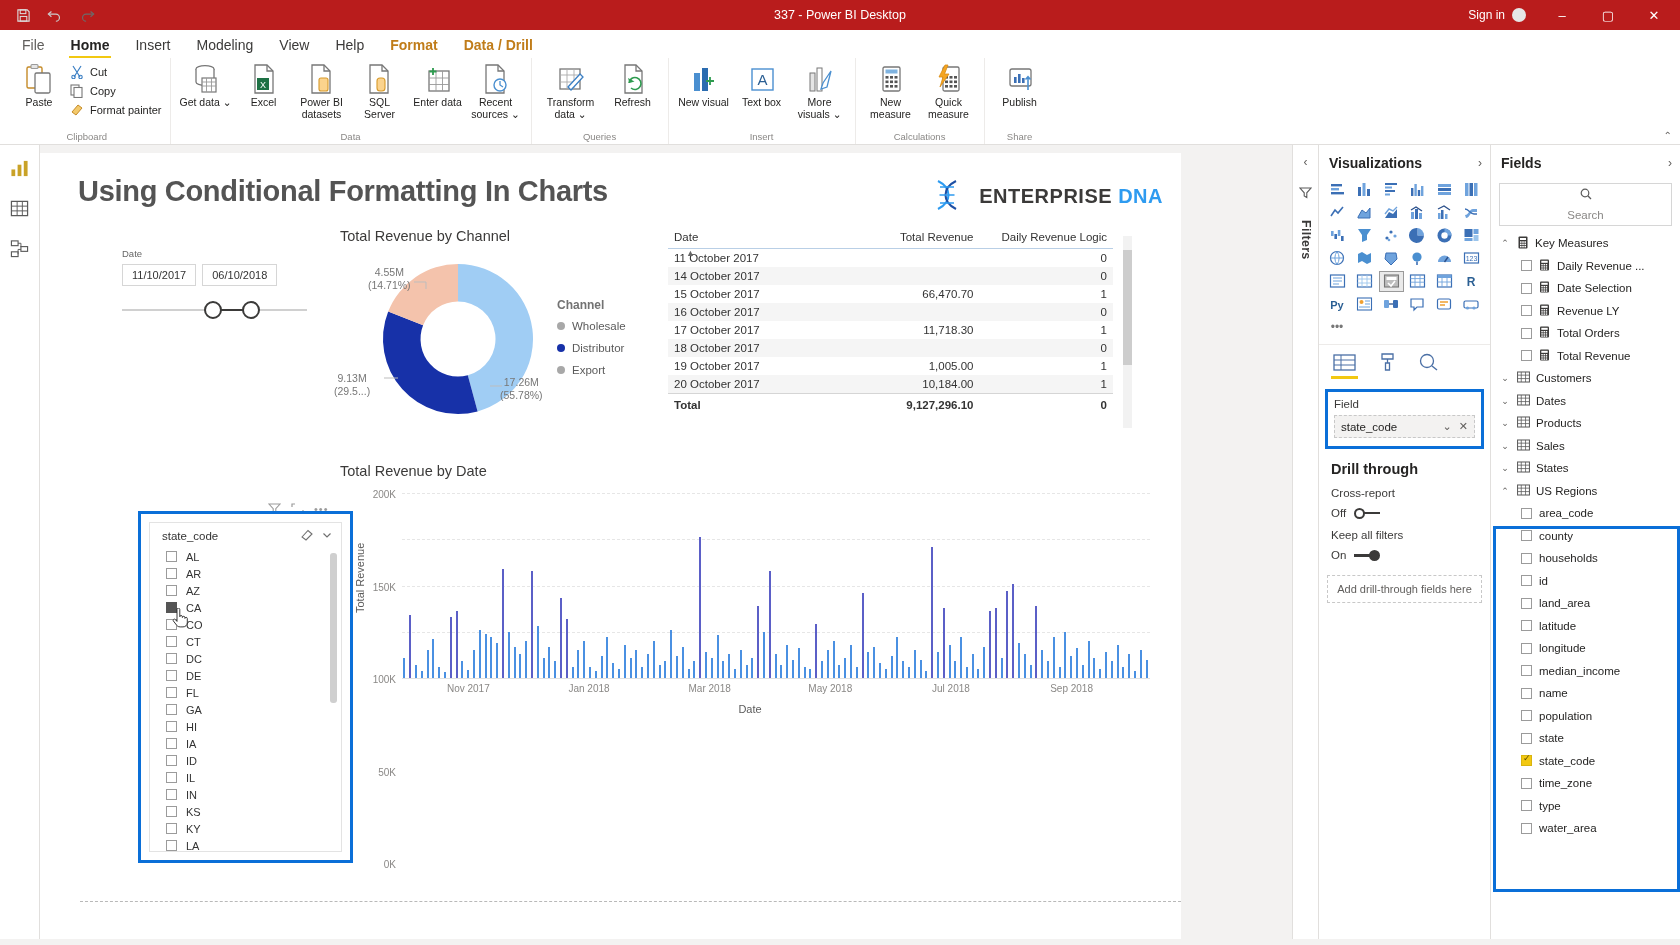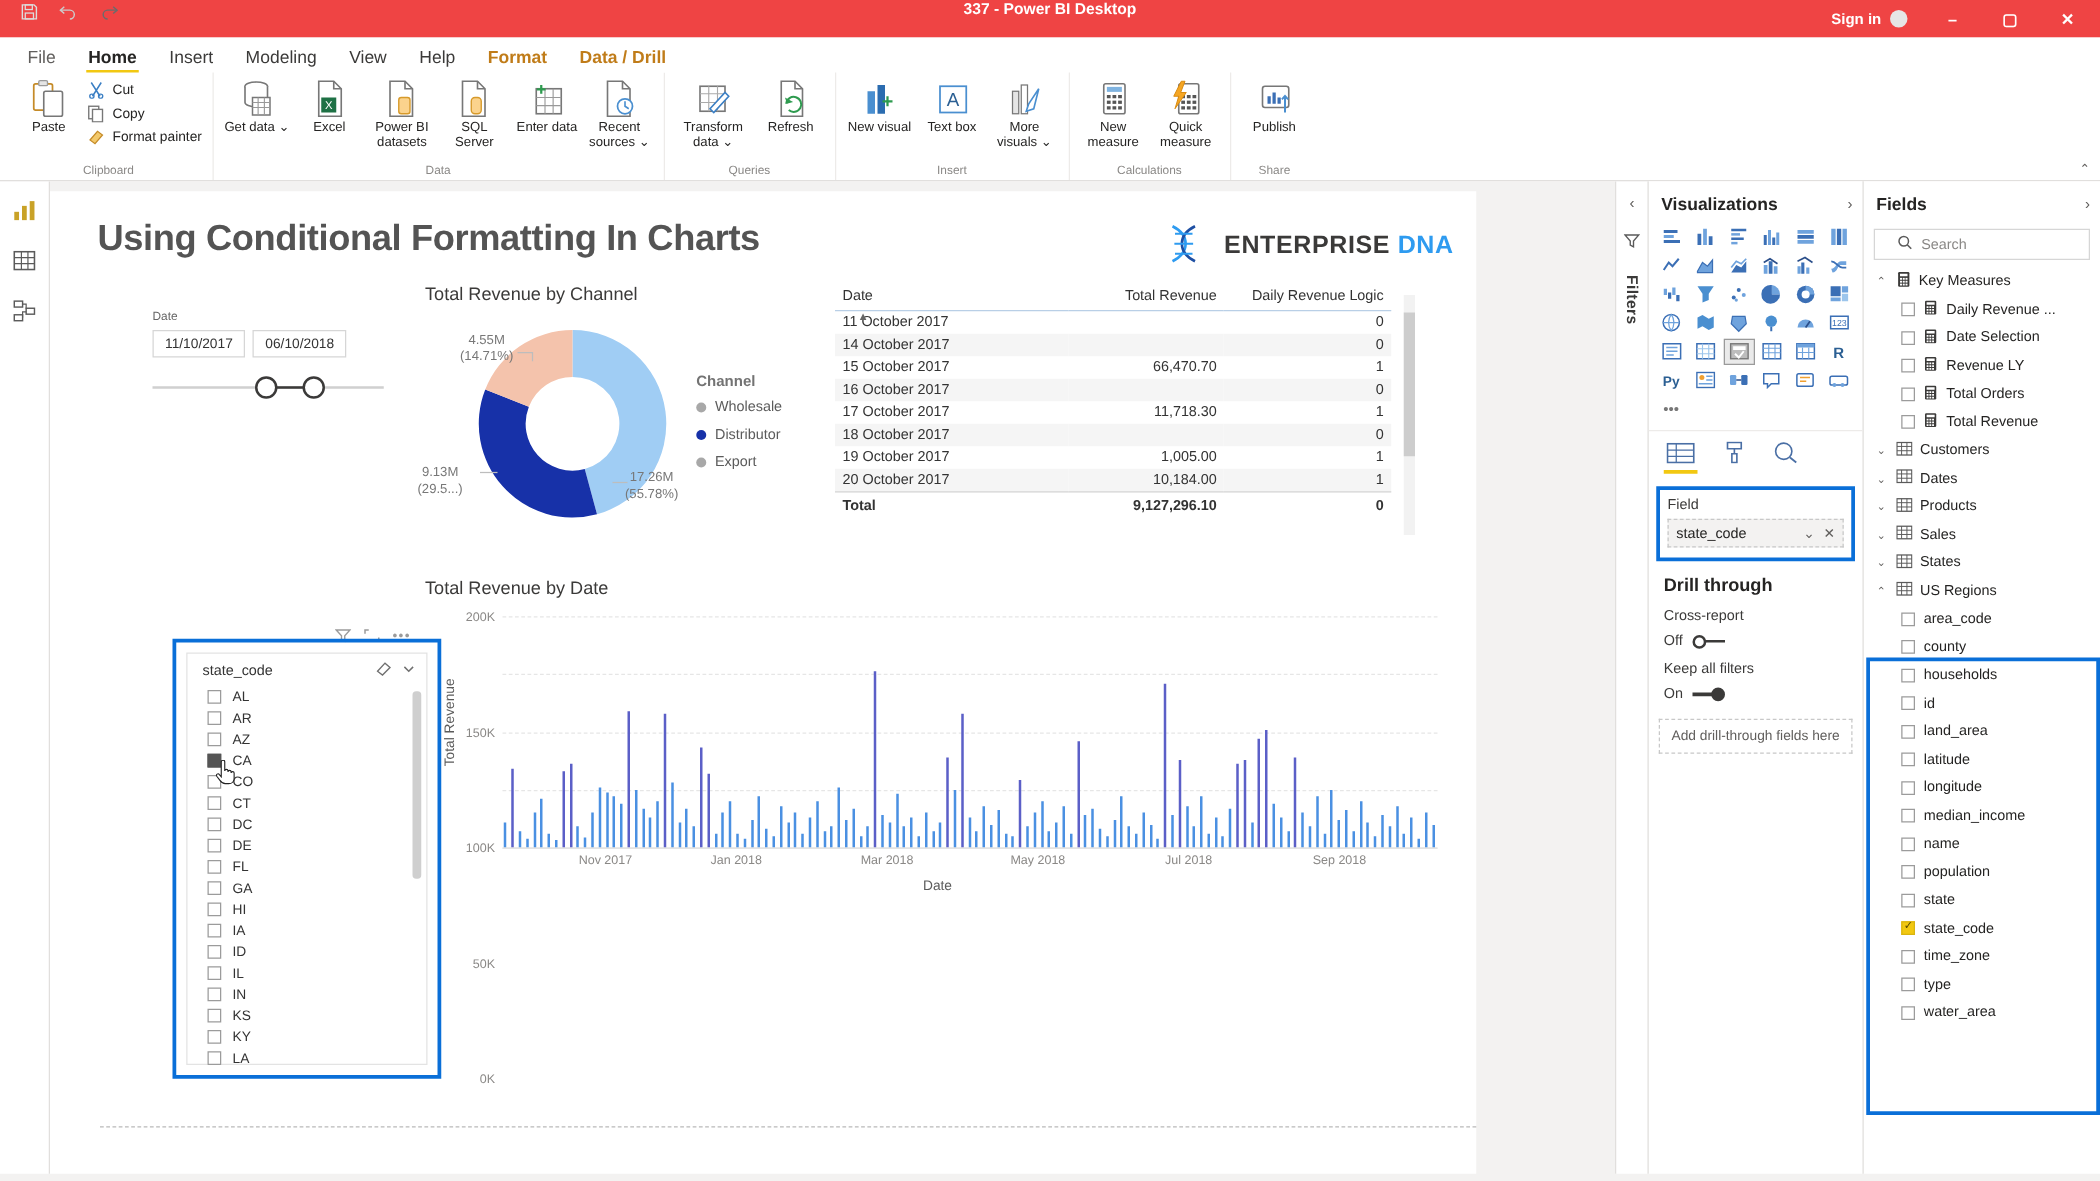--- a/index.html
+++ b/index.html
@@ -5,22 +5,22 @@
   * { box-sizing: border-box; margin:0; padding:0; }
   html,body { width:1680px; height:945px; overflow:hidden; }
   body {
     font-family: "Liberation Sans", sans-serif;
     font-size: 12px;
     color:#252423;
     background:#f3f2f1;
   }
   
   .titlebar {
-    height:30px; background:#ef4444; color:#fff;
-    display:flex; align-items:flex-start; position:relative;font-weight:bold;
+    height:30px; background:#b91c1c; color:#fff;
+    display:flex; align-items:center; position:relative;
   }
   .tb-left { display:flex; align-items:center; gap:14px; padding-left:14px; }
   .tb-ic { width:18px; height:18px; display:flex; align-items:center; justify-content:center;
     color:#e8e8e8; font-size:15px; }
   .tb-title { position:absolute; left:0; right:0; text-align:center; font-size:12.5px; color:#fff;
     pointer-events:none; }
   .tb-right { margin-left:auto; display:flex; align-items:center; gap:2px; padding-right:4px; }
   .signin { font-size:12px; color:#fff; display:flex; align-items:center; gap:7px; margin-right:12px;}
   .avatar-dot { width:14px; height:14px; border-radius:50%; background:#e6e6e6; display:inline-block;}
   .wbtn { width:44px; height:30px; display:flex; align-items:center; justify-content:center;
@@ -177,21 +177,21 @@
   .tg .knb { position:absolute; left:0; top:0; width:11px; height:11px; border-radius:50%;
     border:2px solid #3b3a39; background:#fff;}
   .tg.on .trk { left:0; right:7px; background:#3b3a39; height:3px; top:4px;}
   .tg.on .knb { left:auto; right:0; background:#3b3a39; border-color:#3b3a39;}
   .dropzone { margin:14px 8px 0 8px; border:1px dashed #c8c8c8; background:#fff; color:#605e5c;
     font-size:11px; padding:7px 6px; text-align:center;}
 
   
   .fpane { width:190px; background:#fff; border-left:1px solid #e1dfdd; position:relative;}
   .srch { margin:4px 8px 6px 8px; border:1px solid #d6d6d6; display:flex; align-items:center;
-    gap:7px; padding:4px 18px; font-size:11.5px; color:#8a8886;}
+    gap:7px; padding:4px 4px; font-size:11.5px; color:#8a8886;flex-direction:column;}
   .tree { padding-left:4px; }
   .trow { display:flex; align-items:center; gap:6px; height:22.5px; font-size:11.5px;
     color:#252423; padding-left:4px;}
   .trow .exp { width:12px; color:#605e5c; font-size:9px; text-align:center;}
   .trow.child { padding-left:26px; gap:7px;}
   .fcbx { width:11px; height:11px; border:1px solid #9b9b9b; background:#fff; display:inline-block;
     flex:0 0 auto;}
   .fcbx.on { background:#f2c811; border-color:#d9b40f; position:relative;}
   .fcbx.on::after { content:"✓"; position:absolute; left:1px; top:-3px; font-size:9px; color:#5b4a00;}
   .us-hl { position:absolute; left:2px; right:0px; border:3px solid #0a6fd8; pointer-events:none;}
@@ -925,21 +925,21 @@
             <div class="bar" style="left: 708.86px; height: 16.65px; background: rgb(74, 144, 226);"></div>
             <div class="bar" style="left: 714.659px; height: 33.3px; background: rgb(74, 144, 226);"></div>
             <div class="bar" style="left: 720.457px; height: 11.1px; background: rgb(74, 144, 226);"></div>
             <div class="bar" style="left: 726.256px; height: 24.05px; background: rgb(74, 144, 226);"></div>
             <div class="bar" style="left: 732.054px; height: 7.4px; background: rgb(74, 144, 226);"></div>
             <div class="bar" style="left: 737.853px; height: 27.75px; background: rgb(74, 144, 226);"></div>
             <div class="bar" style="left: 743.651px; height: 18.5px; background: rgb(74, 144, 226);"></div>
           </div>
         <div class="xaxis"></div>
         <div class="xticks" id="xticks">
-            <div class="xtick" style="left: 8.87097%; margin-left: 16px;">Nov 2017</div>
+            <div class="xtick" style="left: 8.87097%;">Nov 2017</div>
             <div class="xtick" style="left: 25%;">Jan 2018</div>
             <div class="xtick" style="left: 41.129%;">Mar 2018</div>
             <div class="xtick" style="left: 57.2581%;">May 2018</div>
             <div class="xtick" style="left: 73.3871%;">Jul 2018</div>
             <div class="xtick" style="left: 89.5161%;">Sep 2018</div>
           </div>
         <div class="xlabel">Date</div>
       </div>
 
       <div class="dashed-sep"></div>

